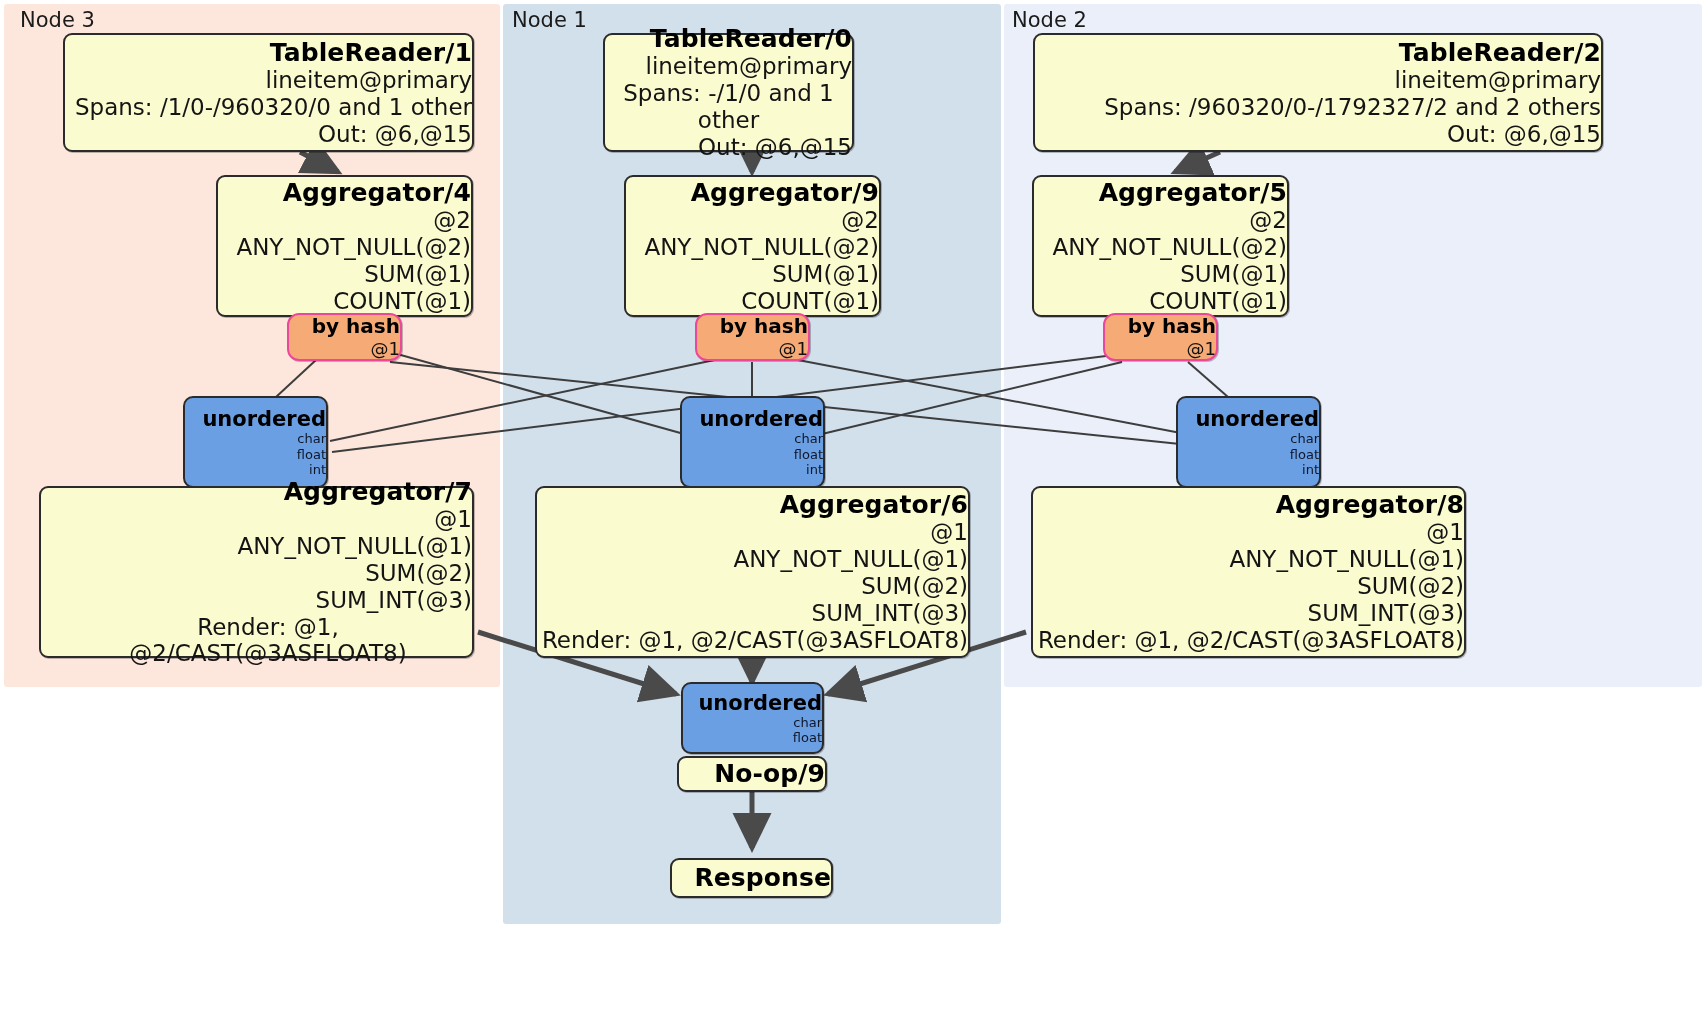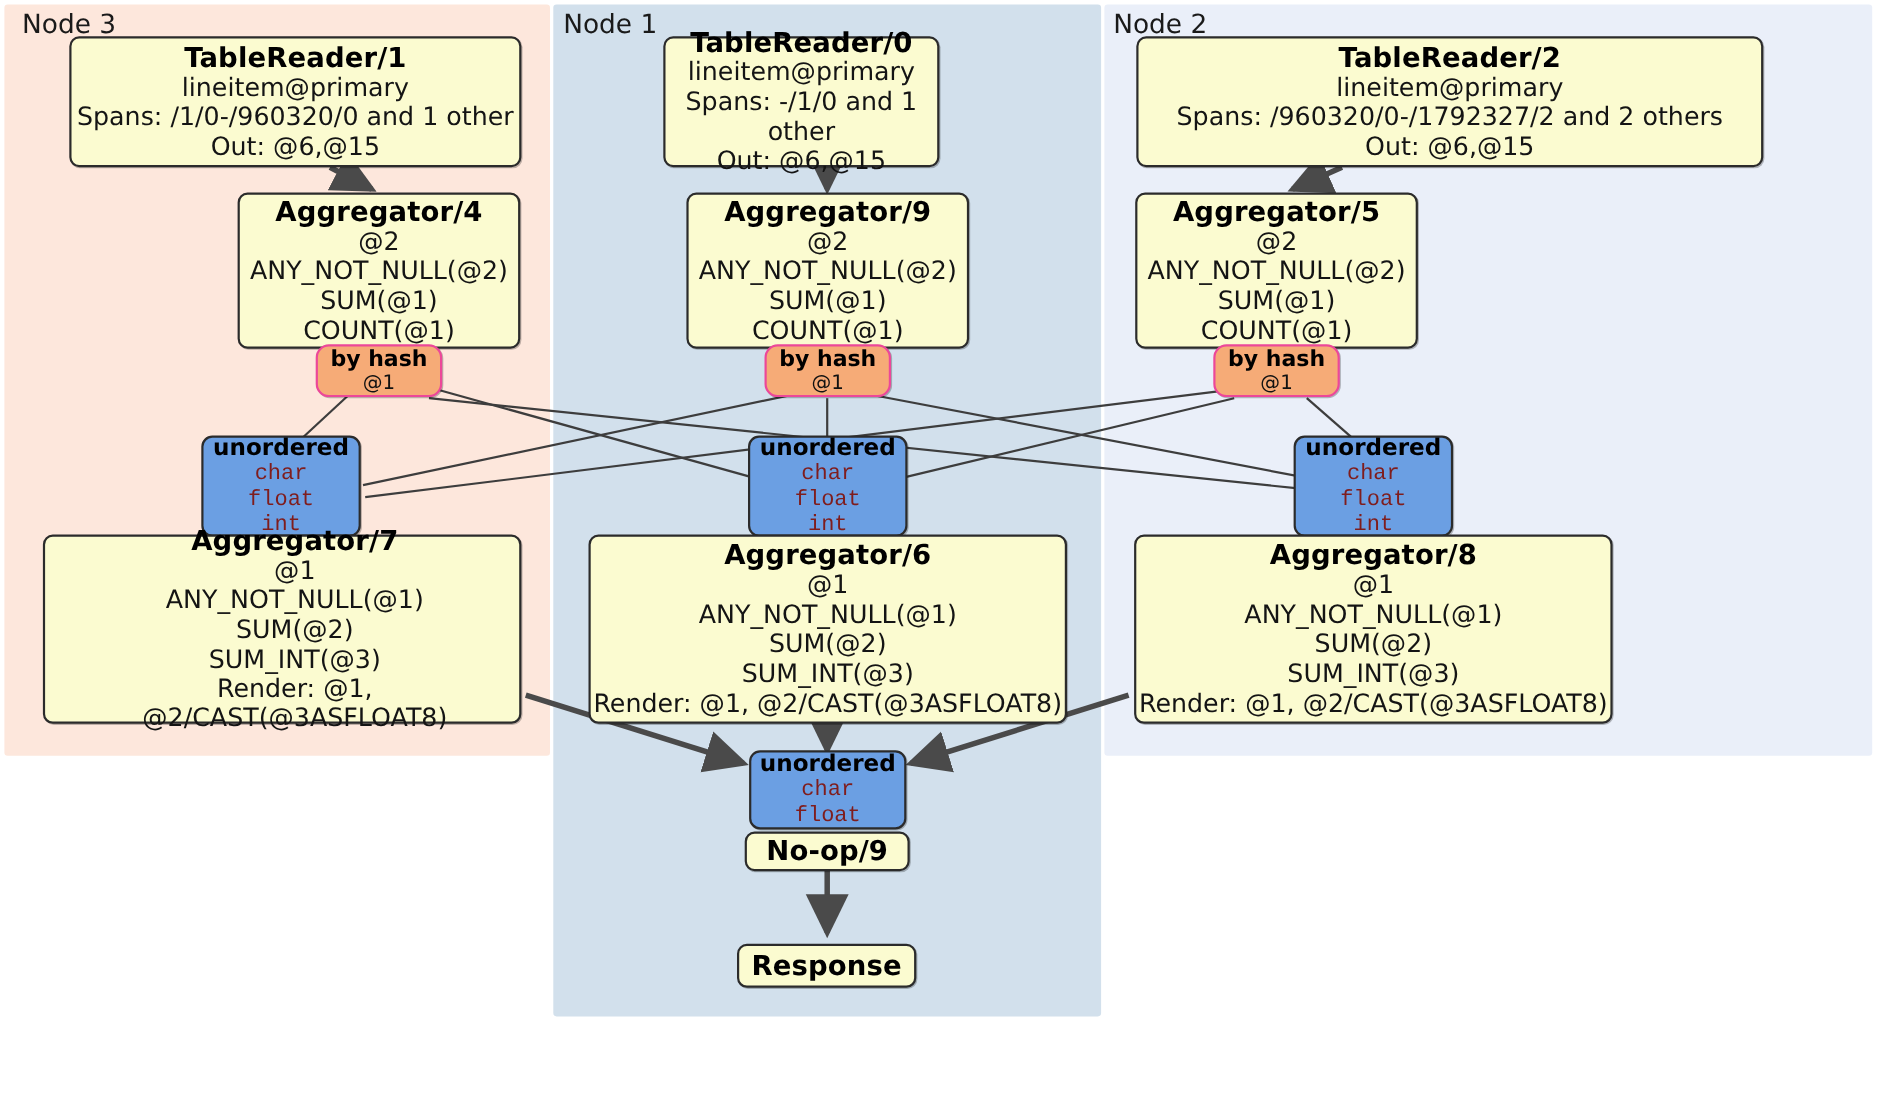--- a/index.html
+++ b/index.html
@@ -6,32 +6,32 @@
   html,body{margin:0;padding:0;background:#ffffff;}
   body{
     font-family:"DejaVu Sans","Liberation Sans",sans-serif;
     width:1706px;height:1016px;position:relative;overflow:hidden;
   }
   #canvas{position:absolute;left:0;top:0;width:1706px;height:1016px;}
 
   
   .panel{position:absolute;border-radius:3px;}
   .panel-label{
-    position:absolute;font-size:24px;color:#1a1a1a;
+    position:absolute;font-size:21px;color:#1a1a1a;
     font-family:"DejaVu Sans","Liberation Sans",sans-serif;
     white-space:nowrap;
   }
 
   
   svg.edges{position:absolute;left:0;top:0;width:1706px;height:1016px;overflow:visible;}
 
   
   .nodebox{
     position:absolute;box-sizing:border-box;
-    display:flex;flex-direction:column;align-items:center;justify-content:center;
+    display:flex;flex-direction:column;align-items:flex-end;justify-content:center;
     text-align:center;line-height:1.17;
   }
   .proc{
     background:#fbfbd0;border:2px solid #2b2b2b;border-radius:9px;
     box-shadow:1px 1px 0 rgba(0,0,0,.25);
   }
   .proc .title{font-weight:bold;font-size:25px;color:#000;letter-spacing:.1px;}
   .proc .ln{font-size:23px;color:#141414;}
 
   .router{
@@ -39,21 +39,21 @@
     box-shadow:1px 1px 0 rgba(0,0,0,.25);
   }
   .router .title{font-weight:bold;font-size:20px;color:#000;}
   .router .ln{font-size:18px;color:#111;}
 
   .sync{
     background:#6b9fe3;border:2px solid #2b2b2b;border-radius:10px;
     box-shadow:1px 1px 0 rgba(0,0,0,.25);
   }
   .sync .title{font-weight:bold;font-size:21px;color:#000;}
-  .sync .ln{font-size:20px;color:#7f1d1d;font-family:Liberation Mono, monospace;}
+  .sync .ln{font-size:13px;color:#0f172a;}
 
   .small .title{font-size:25px;}
 </style>
 </head>
 <body>
 
 <div id="canvas">
 
   <div class="panel" style="left:4px;top:4px;width:496px;height:683px;background:#fde7dc;"></div>
   <div class="panel" style="left:503px;top:4px;width:498px;height:920px;background:#d2e0ec;"></div>

